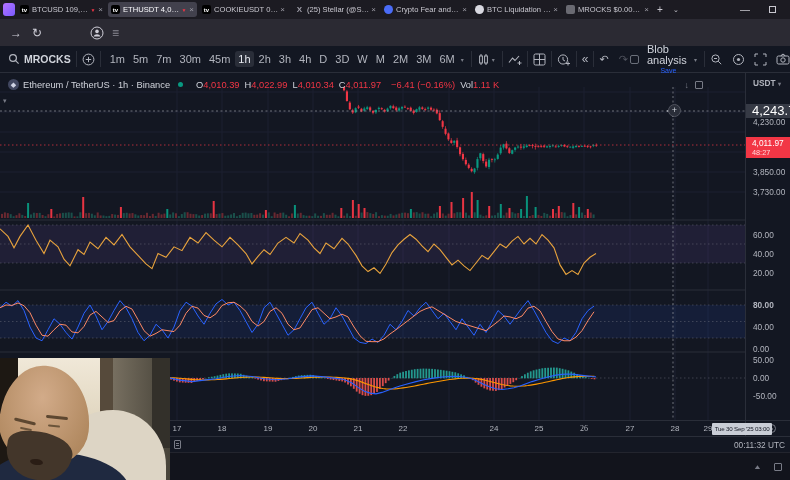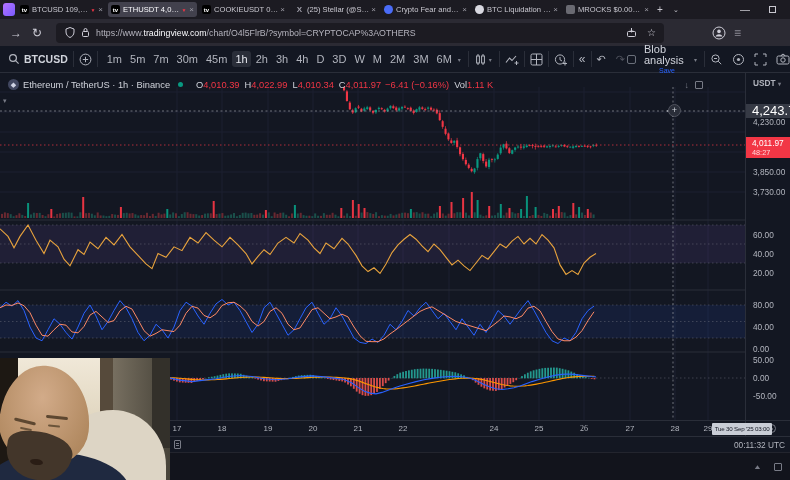--- a/index.html
+++ b/index.html
@@ -145,49 +145,34 @@
       </div>
     <div class="strip-btn">+</div>
     <div class="strip-btn" style="font-size:7px;">⌄</div>
     <div class="strip-btn" id="win-min">—</div>
     <div id="win-restore"></div>
   </div>
 
   <div id="navbar" class="abs">
     <span class="nav-ic">→</span>
     <span class="nav-ic">↻</span>
-    <div id="urlbar">
-      <svg width="10" height="11" viewBox="0 0 10 11" style="margin-left:9px;">
-          <path d="M5 .5 9 2v3c0 3-2 4.6-4 5.5C3 9.6 1 8 1 5V2Z" fill="none" stroke="#cfced8" stroke-width="1"></path>
-        </svg>
-      <svg width="9" height="11" viewBox="0 0 9 11" style="margin-left:6px;">
-          <rect x="1.5" y="4.5" width="6" height="5" rx="1" fill="none" stroke="#cfced8"></rect>
-          <path d="M3 4.5V3a1.5 1.5 0 0 1 3 0v1.5" fill="none" stroke="#cfced8"></path>
-        </svg>
-      <span id="url-text"><span>https://www.</span><span class="dom">tradingview.com</span><span>/chart/O4l5FlrB/?symbol=CRYPTOCAP%3AOTHERS</span></span>
-      <svg width="11" height="11" viewBox="0 0 11 11" style="margin-right:6px;">
-          <rect x="1.5" y="4.5" width="8" height="5" rx="1" fill="none" stroke="#cfced8"></rect>
-          <path d="M5.5 1v4M3.8 3.5 5.5 5l1.7-1.5" fill="none" stroke="#cfced8"></path>
-        </svg>
-      <span id="star">☆</span>
-    </div>
     <svg width="14" height="14" viewBox="0 0 14 14" style="margin-left:48px;">
         <circle cx="7" cy="7" r="6" fill="none" stroke="#cfced8"></circle>
         <circle cx="7" cy="5.4" r="1.8" fill="#cfced8"></circle>
         <path d="M3.4 10.6a4 4 0 0 1 7.2 0" fill="#cfced8"></path>
       </svg>
     <span class="nav-ic" style="margin-left:8px; color:#8c8b95;">≡</span>
   </div>
 
   <div id="tvbar" class="abs">
     <svg class="tv-ic" width="12" height="12" viewBox="0 0 12 12" style="margin-left:8px;">
         <circle cx="5" cy="5" r="3.4" fill="none" stroke="#b2b5be" stroke-width="1.2"></circle>
         <path d="m7.6 7.6 3 3" stroke="#b2b5be" stroke-width="1.2"></path>
       </svg>
-    <span id="symbol">BTCUSD</span>
+    <span id="symbol">MROCKS</span>
     <div class="sep"></div>
     <svg class="tv-ic" width="13" height="13" viewBox="0 0 13 13">
         <circle cx="6.5" cy="6.5" r="5.4" fill="none" stroke="#b2b5be"></circle>
         <path d="M6.5 3.8v5.4M3.8 6.5h5.4" stroke="#b2b5be"></path>
       </svg>
     <div class="sep"></div>
     <div id="intervals" style="display:flex; align-items:center;">
         <span class="intv">1m</span>
         <span class="intv">5m</span>
         <span class="intv">7m</span>
@@ -920,21 +905,21 @@
       <span>Ethereum / TetherUS · 1h · Binance</span>
       <span id="mkt-dot"></span>
       <span class="ohlc-l">O</span>
         <span class="ohlc-v">4,010.39</span>
       <span class="ohlc-l">H</span>
         <span class="ohlc-v">4,022.99</span>
       <span class="ohlc-l">L</span>
         <span class="ohlc-v">4,010.34</span>
       <span class="ohlc-l">C</span>
         <span class="ohlc-v">4,011.97</span>
-      <span class="ohlc-v" style="margin-left:4px;">−6.41 (−0.16%)</span>
+      <span class="ohlc-v" style="margin-left:10px;">−6.41 (−0.16%)</span>
       <span class="ohlc-l">Vol</span>
         <span class="ohlc-v">1.11 K</span>
     </div>
     <span id="pane-collapse" class="abs">▾</span>
     <div id="pane-icons" class="abs">
       <span>↓</span>
       <span id="pane-max"></span>
     </div>
     <div id="plus-bubble" class="abs">+</div>
   </div>
@@ -946,21 +931,21 @@
     <div id="last-tag" class="abs">
       <div>4,011.97</div>
       <div class="cd">48:27</div>
     </div>
     <div id="scale-labels">
         <div class="sc-lbl" style="top: 94px;">3,850.00</div>
         <div class="sc-lbl" style="top: 114px;">3,730.00</div>
         <div class="sc-lbl" style="top: 156.5px;">60.00</div>
         <div class="sc-lbl" style="top: 175.5px;">40.00</div>
         <div class="sc-lbl" style="top: 194.5px;">20.00</div>
-        <div class="sc-lbl" style="top: 227px;">80.00</div>
+        <div class="sc-lbl" style="top: 227px; font-weight: bold;">80.00</div>
         <div class="sc-lbl" style="top: 249px;">40.00</div>
         <div class="sc-lbl" style="top: 271px;">0.00</div>
         <div class="sc-lbl" style="top: 282px;">50.00</div>
         <div class="sc-lbl" style="top: 300px;">0.00</div>
         <div class="sc-lbl" style="top: 318px;">-50.00</div>
       </div>
   </div>
 
   <div id="time-axis" class="abs">
     <div id="day-labels">

